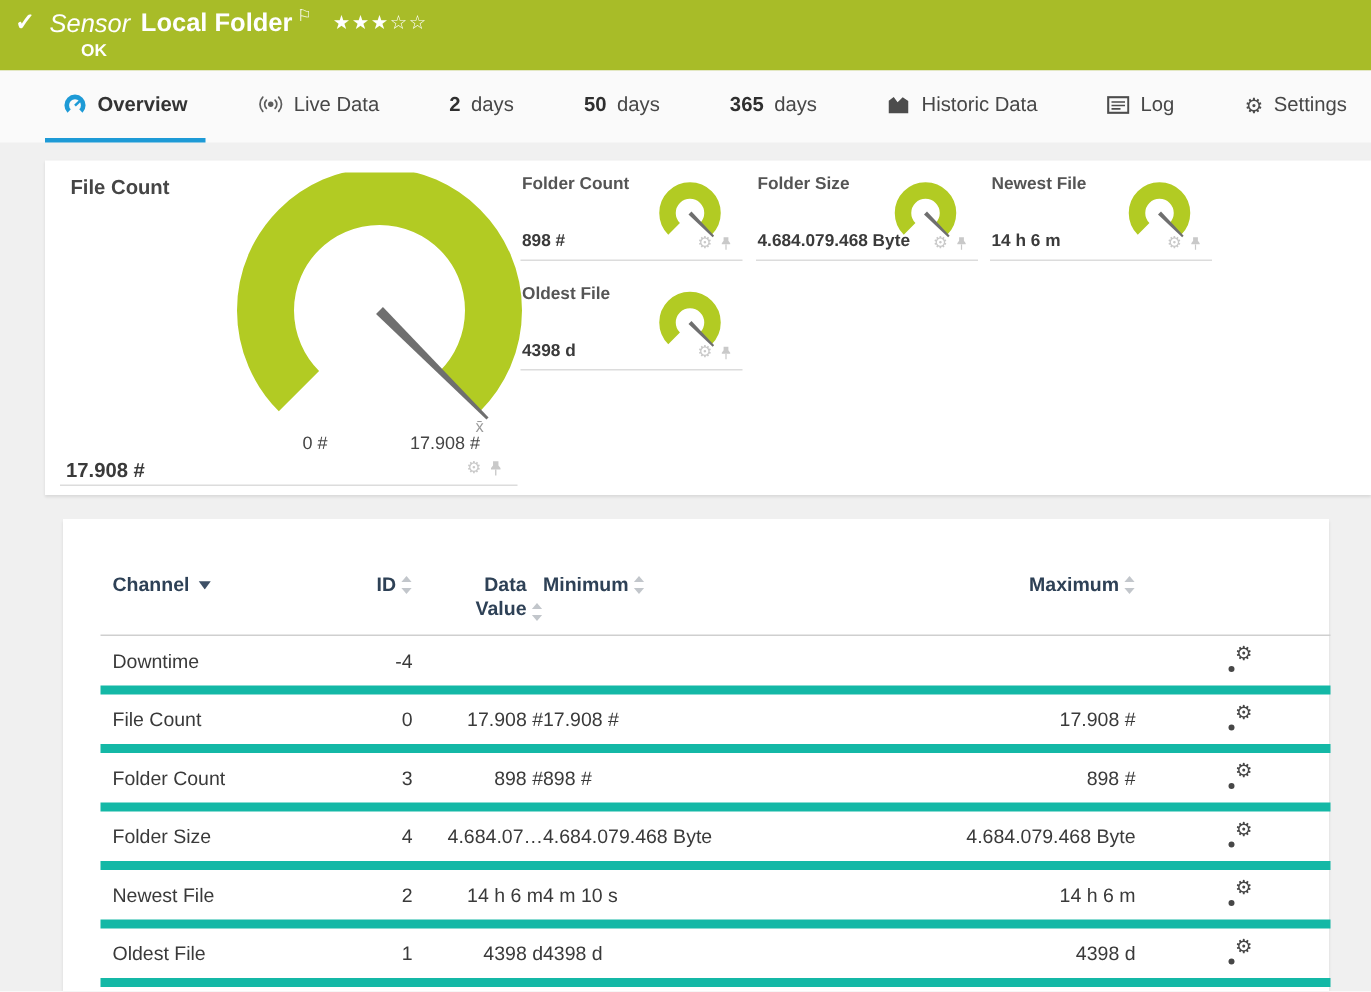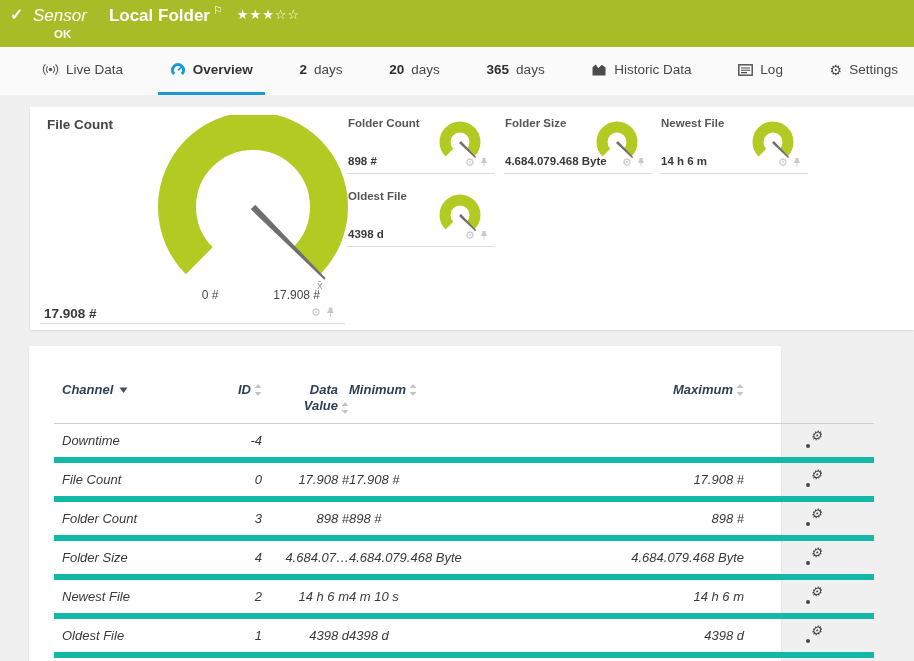--- a/index.html
+++ b/index.html
@@ -3,41 +3,41 @@
 <meta charset="utf-8">
 <style>
   html,body{margin:0;padding:0;background:#fff;}
   .screen{position:relative;width:914px;height:661px;overflow:hidden;
     background:#f0f0f0;font-family:"Liberation Sans",sans-serif;-webkit-font-smoothing:antialiased;}
 
   
   .topbar{position:absolute;left:0;top:0;width:914px;height:47px;background:#a8bc28;color:#fff;}
   .topbar .check{position:absolute;left:10px;top:5px;font-size:16px;font-weight:bold;}
   .titleline{position:absolute;left:33px;top:4px;font-size:17px;white-space:nowrap;}
-  .kind{font-style:italic;font-weight:400;margin-right:22px;}
+  .kind{font-style:italic;font-weight:400;margin-right:7px;}
   .sname{font-weight:bold;}
   .flag{font-size:11px;vertical-align:super;margin-left:3px;}
   .stars{font-size:13px;letter-spacing:1px;margin-left:14px;vertical-align:2px;}
   .okline{position:absolute;left:54px;top:28px;font-size:11.5px;font-weight:bold;}
 
   
   .tabbar{position:absolute;left:0;top:47px;width:914px;height:48px;background:#fafafa;
     display:flex;align-items:stretch;padding-left:30px;box-sizing:border-box;}
   .tabs{display:flex;flex:1;justify-content:space-between;padding-right:4px;}
   .tab{display:flex;align-items:center;gap:7px;padding:0 12px;font-size:13.5px;color:#474747;
     border-bottom:3px solid transparent;cursor:pointer;white-space:nowrap;}
   .tab b{color:#2f2f2f;}
   .tab.active{font-weight:bold;color:#333;border-bottom-color:#1d9ad6;}
   .tab svg{flex:0 0 auto;}
   .gearglyph{font-size:14px;color:#4c4c4c;line-height:1;}
 
   
   .panel{position:absolute;background:#fff;box-shadow:0 1px 2px rgba(0,0,0,0.10);}
   .panel1{left:30px;top:107px;width:884px;height:223px;}
-  .panel2{left:29px;top:346px;width:752px;height:315px;font-style:italic;}
+  .panel2{left:42px;top:346px;width:844px;height:315px;}
 
   
   .bigblock{position:absolute;left:0;top:0;width:330px;height:223px;}
   .biglabel{position:absolute;left:17px;top:10px;font-size:13.5px;font-weight:600;color:#454545;}
   .biggauge{position:absolute;left:123px;top:8px;}
   .xbar{position:absolute;left:287px;top:172px;font-size:11px;color:#9a9a9a;}
   .scalemin{position:absolute;left:160px;top:181px;width:40px;text-align:center;font-size:12px;color:#454545;}
   .scalemax{position:absolute;left:198px;top:181px;width:92px;text-align:right;font-size:12px;color:#454545;}
   .bigvalue{position:absolute;left:14px;top:199px;font-size:13.5px;font-weight:600;color:#3a3a3a;}
   .minicons{position:absolute;display:flex;gap:5px;align-items:center;color:#c9c9c9;}
@@ -81,41 +81,41 @@
   <div class="topbar">
     <span class="check">✓</span>
     <div class="titleline">
       <span class="kind">Sensor</span><span class="sname">Local Folder</span><span class="flag">⚐</span><span class="stars">★★★☆☆</span>
     </div>
     <div class="okline">OK</div>
   </div>
 
   <div class="tabbar">
     <div class="tabs">
+      <div class="tab active">
+        <svg width="16" height="16" viewBox="0 0 16 16">
+          <path d="M4.1 12 A5.5 5.5 0 1 1 11.9 12" fill="none" stroke="#1d9ad6" stroke-width="3.1"></path>
+          <path d="M8 8.4 L12 4.6" stroke="#1d9ad6" stroke-width="1.7"></path>
+        </svg>
+        <span>Overview</span>
+      </div>
       <div class="tab">
         <svg width="17" height="13" viewBox="0 0 17 13">
           <circle cx="8.5" cy="6.5" r="1.8" fill="#5d5d5d"></circle>
           <path d="M5.6 3.7a4 4 0 0 0 0 5.6 M3.2 1.7a7.1 7.1 0 0 0 0 9.6" fill="none" stroke="#5d5d5d" stroke-width="1.15" stroke-linecap="round"></path>
           <path d="M11.4 3.7a4 4 0 0 1 0 5.6 M13.8 1.7a7.1 7.1 0 0 1 0 9.6" fill="none" stroke="#5d5d5d" stroke-width="1.15" stroke-linecap="round"></path>
         </svg>
         <span>Live Data</span>
       </div>
-      <div class="tab active">
-        <svg width="16" height="16" viewBox="0 0 16 16">
-          <path d="M4.1 12 A5.5 5.5 0 1 1 11.9 12" fill="none" stroke="#1d9ad6" stroke-width="3.1"></path>
-          <path d="M8 8.4 L12 4.6" stroke="#1d9ad6" stroke-width="1.7"></path>
-        </svg>
-        <span>Overview</span>
-      </div>
       <div class="tab">
         <b>2</b>
         <span>days</span>
       </div>
       <div class="tab">
-        <b>20</b>
+        <b>50</b>
         <span>days</span>
       </div>
       <div class="tab">
         <b>365</b>
         <span>days</span>
       </div>
       <div class="tab">
         <svg width="16" height="13" viewBox="0 0 16 13">
           <path d="M1.5 12.5 V4.2 L4.8 1.6 L7.4 5.2 L10.8 1.8 L14.5 4.4 V12.5 Z" fill="#4c4c4c"></path>
         </svg>

